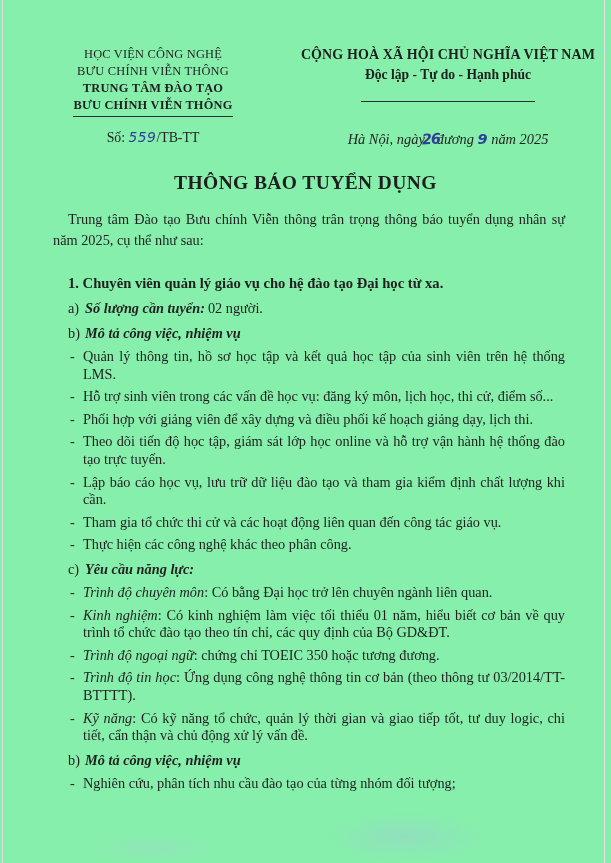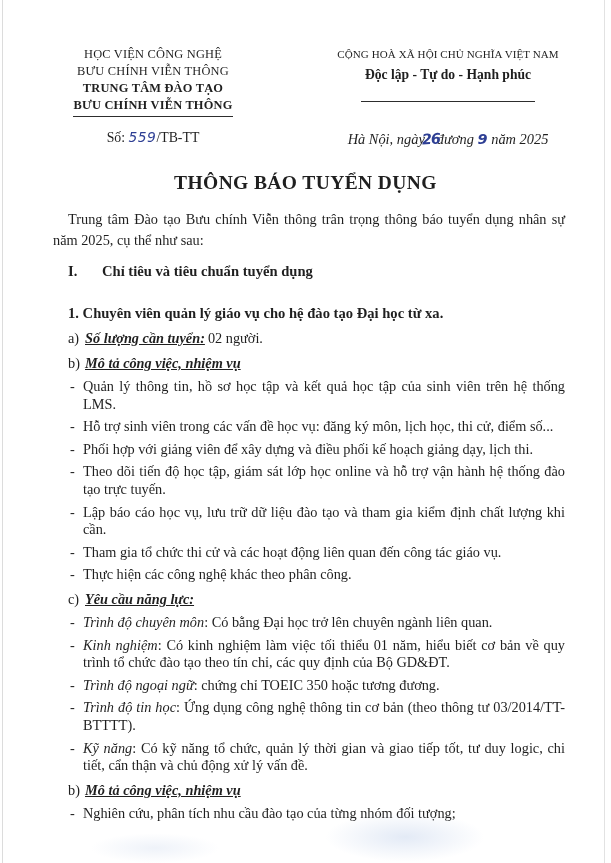--- a/index.html
+++ b/index.html
@@ -1,21 +1,21 @@
 <!DOCTYPE html>
 <html><head>
 <meta charset="utf-8">
 <style>
   * { margin:0; padding:0; box-sizing:border-box; }
   html,body { background:#e9e9e9; }
   .page {
     position:relative;
     width:611px; height:863px;
     margin:0 auto;
-    background:#ffffff;
+    background:#86efac;
     color:#1f1f1f;
     font-family:"Liberation Serif","DejaVu Serif",serif;
     font-size:14.3px;
     overflow:hidden;
   }
   .edge { position:absolute; top:0; bottom:0; width:1px; }
   .edge-left  { left:2px;  background:#dcdcdc; }
   .edge-right { left:604px; background:#e2e2e2; }
   .smudge { position:absolute; pointer-events:none; }
   .smudge-1 { left:325px; top:812px; width:160px; height:50px;
@@ -27,21 +27,21 @@
   .header { display:flex; justify-content:space-between; padding:46px 12px 0 24px; }
   .org { width:258px; text-align:center; line-height:17px; }
   .org-line { font-size:12.4px; letter-spacing:0.2px; }
   .org-line.bold { font-weight:bold; }
   .org-underline { display:inline-block; border-bottom:1px solid #2d2d2d; padding-bottom:2px; }
   .doc-number { margin-top:12px; font-size:13.8px; }
   .hand { color:#2e3f94; font-family:"DejaVu Sans",sans-serif; }
   .doc-number .hand { font-style:italic; letter-spacing:0.5px;text-align:center; }
 
   .national { width:302px; text-align:center; line-height:17px; }
-  .quoc-hieu { font-weight:normal; font-size:11px; letter-spacing:0.1px; }
+  .quoc-hieu { font-weight:bold; font-size:14px; letter-spacing:0.1px; }
   .tieu-ngu { margin-top:3px; }
   .tieu-ngu span { display:inline-block; font-weight:bold; font-size:13.6px;
                    border-bottom:1px solid #2d2d2d; padding:0 4px 18px; }
   .place-date { margin-top:29px; font-size:14.4px; font-style:italic; }
   .date-day { display:inline-block; font-weight:bold; font-style:italic;
               letter-spacing:-1px; transform:rotate(-4deg);
               margin-left:-3px; margin-right:-3px; }
   .date-month { font-style:italic; font-weight:bold; }
 
   
@@ -52,21 +52,21 @@
   .body { padding:0 46px 0 53px; }
   .intro { margin-top:15px; text-indent:15px; text-align:justify; line-height:21px; }
 
   .sec-heading { margin:10px 0 0 15px; font-weight:bold; font-size:14.6px; line-height:20px; }
   .sec-heading .roman { display:inline-block; width:34px; }
 
   .job-heading { margin:22px 0 0 15px; font-weight:bold; font-size:14.6px; line-height:20px; }
 
   .sub { margin:6px 0 0 15px; line-height:19px; }
   .sub .marker { display:inline-block; width:17px; }
-  .bi { font-weight:bold; font-style:italic; margin-right:3px;text-decoration:underline; }
+  .bi { font-weight:bold; font-style:italic; margin-right:3px; }
 
   .li { display:flex; margin:5px 0 0 17px; line-height:17.6px; }
   .li .dash { flex:none; width:13px; }
   .li .txt { flex:1; text-align:justify; }
   .li.req .dash { font-style:italic; }
   .req-label { font-style:italic;margin-top:32px; }
 </style>
 </head>
 <body>
 
@@ -96,23 +96,20 @@
         <span>năm 2025</span>
       </div>
     </div>
   </div>
 
   <div class="title">THÔNG BÁO TUYỂN DỤNG</div>
 
   <div class="body">
     <p class="intro">Trung tâm Đào tạo Bưu chính Viễn thông trân trọng thông báo tuyển dụng nhân sự năm 2025, cụ thể như sau:</p>
 
-    <div class="sec-heading">
-      <span class="roman">I.</span><span>Chỉ tiêu và tiêu chuẩn tuyển dụng</span>
-    </div>
 
     <div class="job-heading">1. Chuyên viên quản lý giáo vụ cho hệ đào tạo Đại học từ xa.</div>
 
     <div class="sub">
       <span class="marker">a)</span><span class="bi">Số lượng cần tuyển:</span><span>02 người.</span>
     </div>
     <div class="sub">
       <span class="marker">b)</span><span class="bi">Mô tả công việc, nhiệm vụ</span>
     </div>
 

